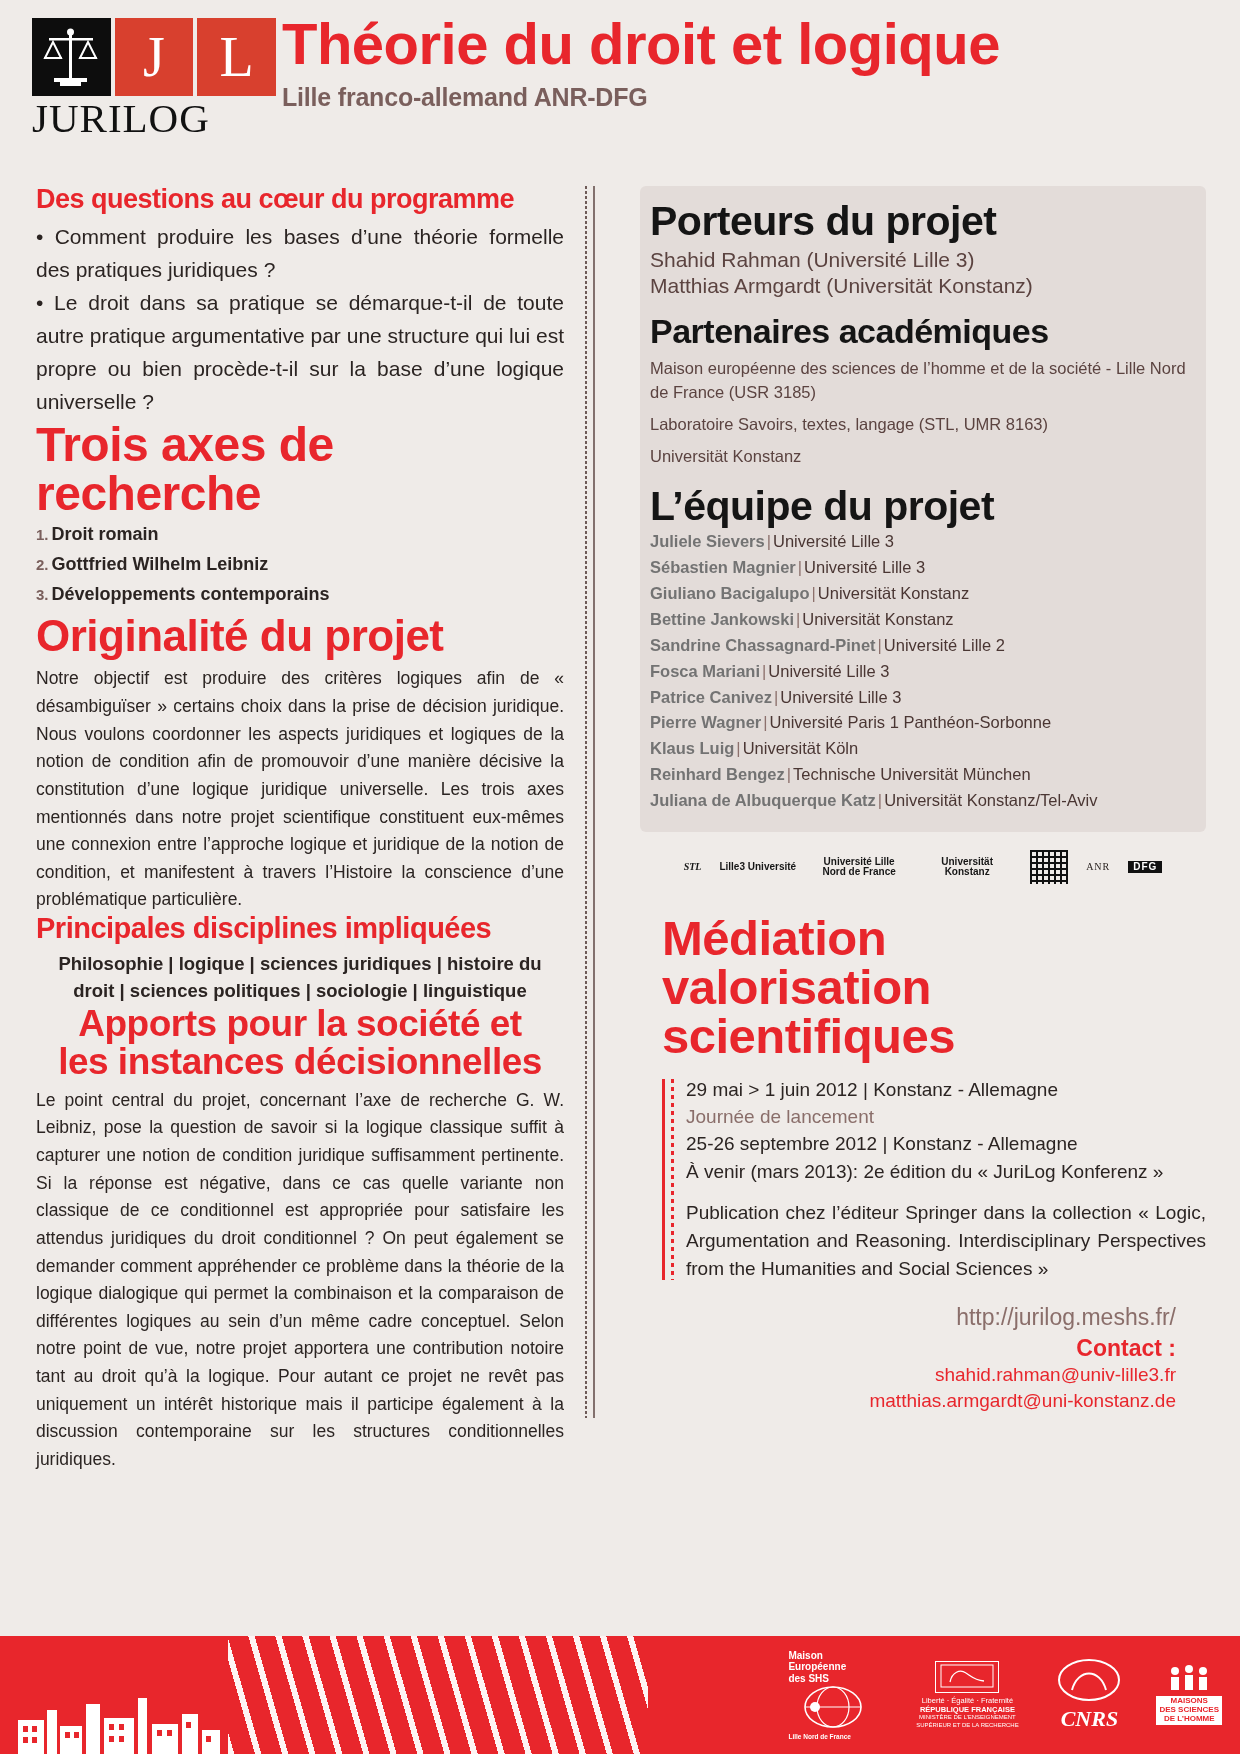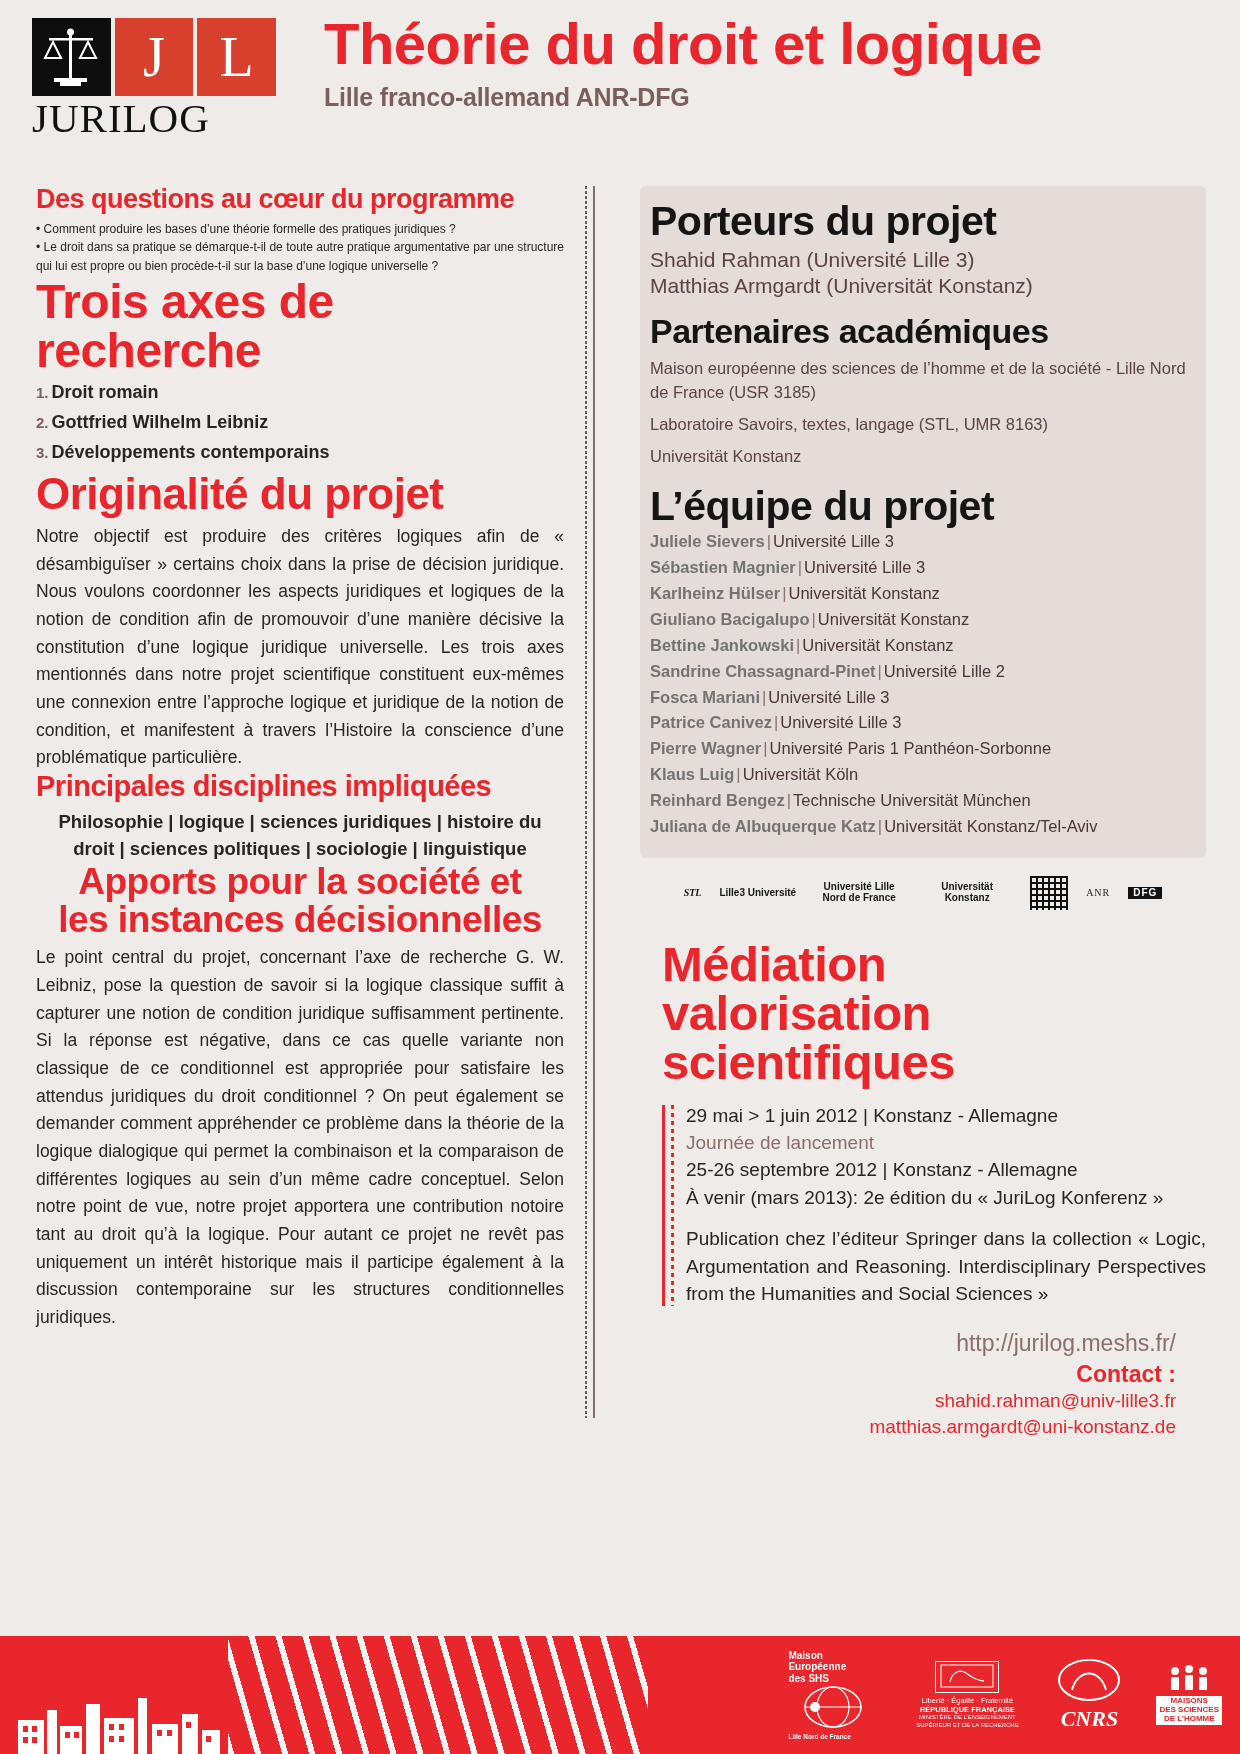--- a/index.html
+++ b/index.html
@@ -49,21 +49,20 @@
   .scales { display:block; }
   .logo-word {
     font-family: "Liberation Serif", serif;
     font-size: 41px;
     letter-spacing: 1px;
     color: #111111;
     margin-top: 2px;
     line-height: 1;
   }
   .header-titles {
-    margin-left: 42px;
     margin-top: 14px;
   }
   .poster-title {
     color: #e8262c;
     font-size: 58px;
     font-weight: bold;
     letter-spacing: -0.5px;
     line-height: 1.05;
     white-space: nowrap;
   }
@@ -117,21 +116,21 @@
   p.body-just {
     margin: 0;
     font-size: 17.5px;
     line-height: 1.58;
     color: #2b2422;
     text-align: justify;
     text-justify: inter-word;
   }
   .bullets {
     margin: 0 0 2px 0;
-    font-size: 12px;
+    font-size: 21px;
     line-height: 1.58;
     color: #2b2422;
     text-align: justify;
   }
   .bullets .b { display: block; }
 
   ol.axes {
     margin: 2px 0 0 0;
     padding: 0;
     list-style: none;
@@ -378,21 +377,20 @@
 
       <h2 class="card-h h-partenaires">Partenaires académiques</h2>
       <div class="partner">Maison européenne des sciences de l’homme et de la société - Lille Nord de France (USR 3185)</div>
       <div class="partner">Laboratoire Savoirs, textes, langage (STL, UMR 8163)</div>
       <div class="partner">Universität Konstanz</div>
 
       <h2 class="card-h h-equipe">L’équipe du projet</h2>
       <ul class="team">
         <li><b>Juliele Sievers</b><span class="sep">|</span><span>Université Lille 3</span></li>
         <li><b>Sébastien Magnier</b><span class="sep">|</span><span>Université Lille 3</span></li>
-        <li><b>Karlheinz Hülser</b><span class="sep">|</span><span>Universität Konstanz</span></li>
         <li><b>Giuliano Bacigalupo</b><span class="sep">|</span><span>Universität Konstanz</span></li>
         <li><b>Bettine Jankowski</b><span class="sep">|</span><span>Universität Konstanz</span></li>
         <li><b>Sandrine Chassagnard-Pinet</b><span class="sep">|</span><span>Université Lille 2</span></li>
         <li><b>Fosca Mariani</b><span class="sep">|</span><span>Université Lille 3</span></li>
         <li><b>Patrice Canivez</b><span class="sep">|</span><span>Université Lille 3</span></li>
         <li><b>Pierre Wagner</b><span class="sep">|</span><span>Université Paris 1 Panthéon-Sorbonne</span></li>
         <li><b>Klaus Luig</b><span class="sep">|</span><span>Universität Köln</span></li>
         <li><b>Reinhard Bengez</b><span class="sep">|</span><span>Technische Universität München</span></li>
         <li><b>Juliana de Albuquerque Katz</b><span class="sep">|</span><span>Universität Konstanz/Tel-Aviv</span></li>
       </ul>

